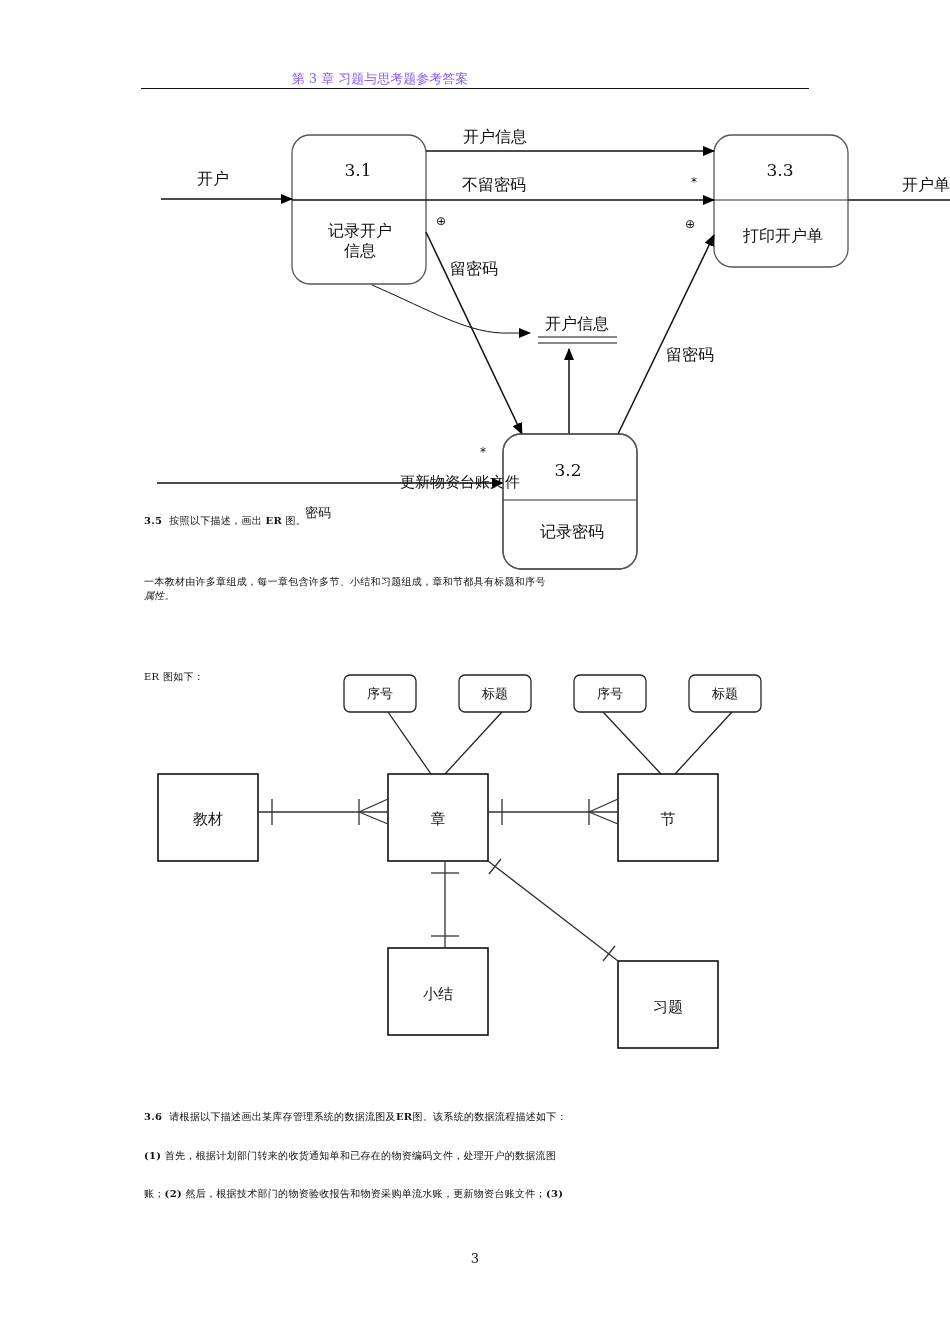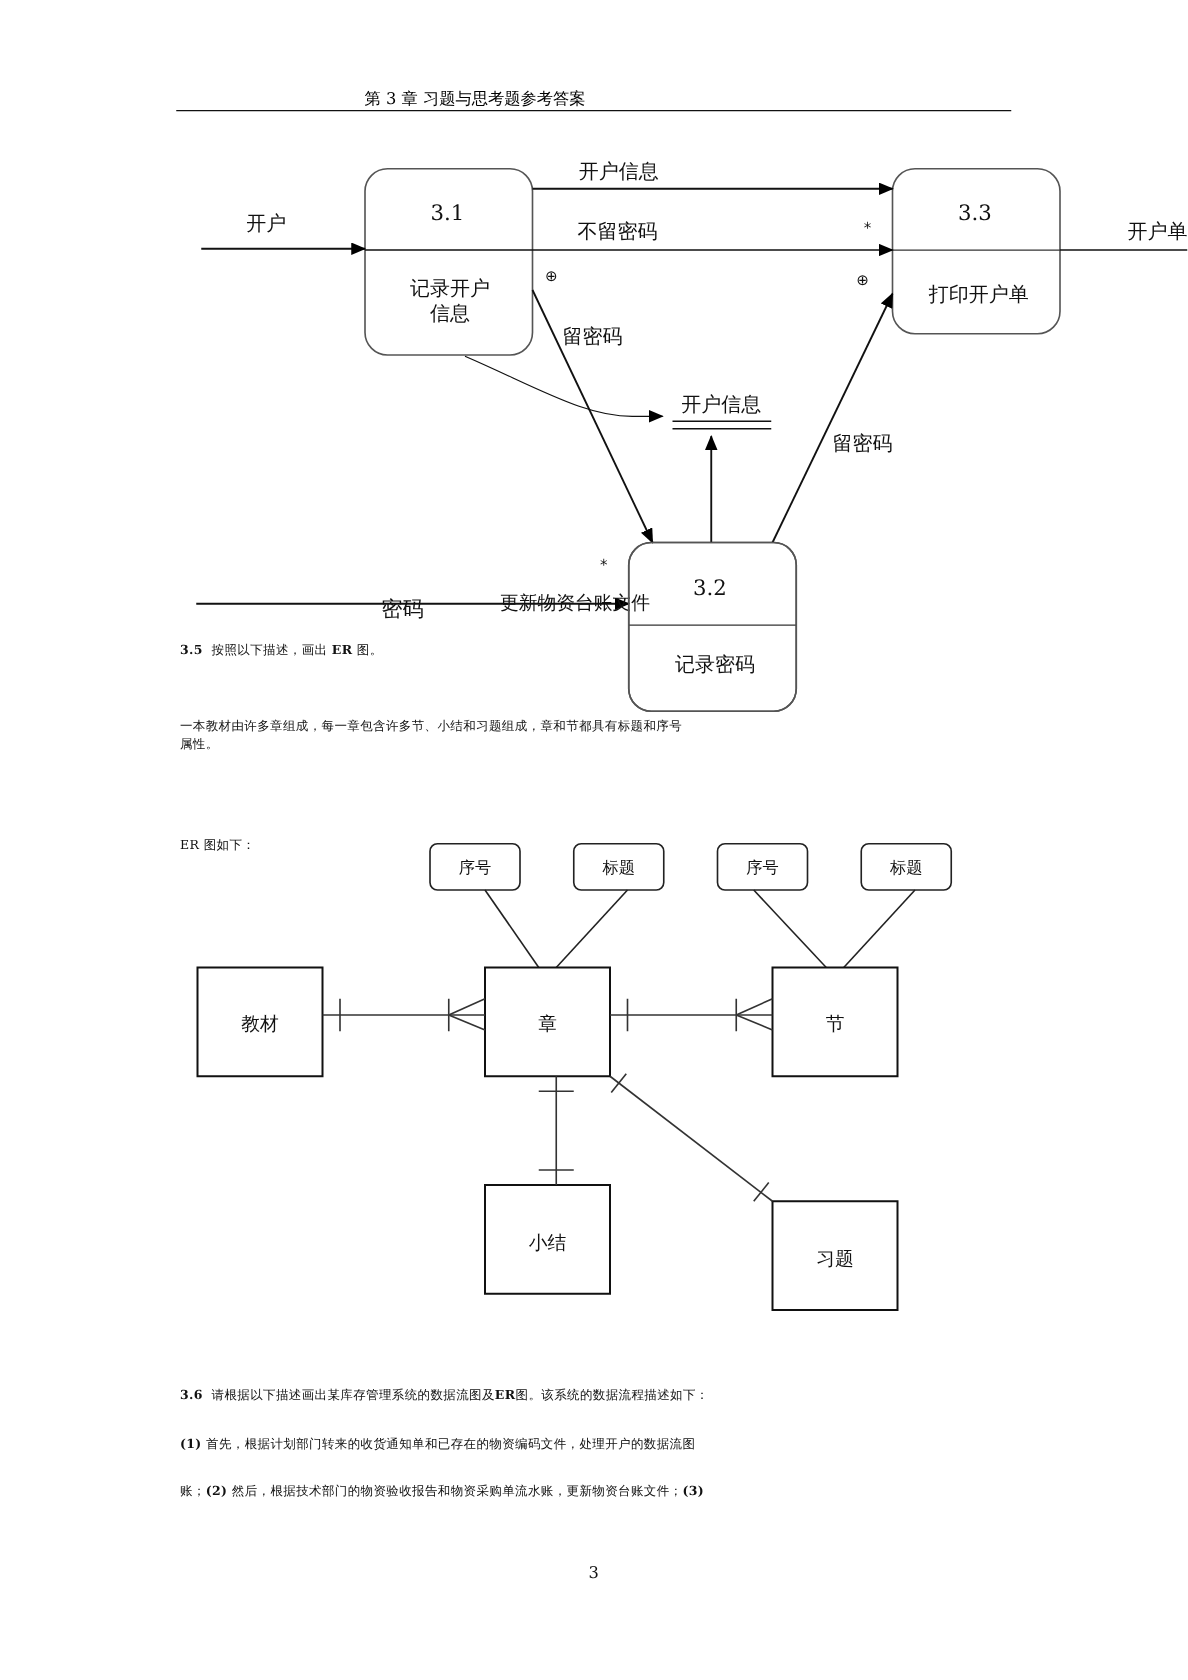--- a/index.html
+++ b/index.html
@@ -1,30 +1,30 @@
 <!DOCTYPE html>
 <html><head>
 <meta charset="utf-8">
 <style>
   html, body { margin:0; padding:0; background:#fff; }
   body { width:950px; height:1344px; position:relative; overflow:hidden;
          font-family:"DejaVu Serif","Liberation Serif",serif; color:#111; }
   .abs { position:absolute; }
-  .header-title { left:0; width:760px; top:70px; text-align:center; font-size:13px; color:#000000; }
+  .header-title { left:0; width:760px; top:70px; text-align:center; font-size:13px; color:#8b5cf6; }
   .header-rule { left:141px; top:88px; width:668px; height:0; border-top:1.5px solid #111; }
   svg.diag { position:absolute; left:0; top:0; overflow:visible; }
   .dfd-text { font-family:"DejaVu Sans","Liberation Sans",sans-serif; font-size:16px; fill:#111; }
   .dfd-num  { font-family:"DejaVu Serif","Liberation Serif",serif; font-size:17px; fill:#111; }
   .sym { font-family:"DejaVu Sans","Liberation Sans",sans-serif; font-size:12px; fill:#111; }
   .er-text  { font-family:"DejaVu Sans","Liberation Sans",sans-serif; font-size:15px; fill:#111; }
   .er-attr  { font-family:"DejaVu Sans","Liberation Sans",sans-serif; font-size:13px; fill:#111; }
   .para { left:144px; font-size:10px; line-height:20px; white-space:nowrap; letter-spacing:0.3px; }
   .para b { font-weight:bold; }
   .caption { left:400px; top:473px; font-size:15px; }
-  .pwd-label { left:305px; top:476px; font-family:Liberation Serif, serif; font-size:17px; }
+  .pwd-label { left:305px; top:504px; font-family:Liberation Serif, serif; font-size:13px; }
   .page-num { left:0; width:950px; text-align:center; top:1251px; font-size:13px; }
 </style>
 </head>
 <body>
 
 <div class="abs header-title">第 3 章  习题与思考题参考答案</div>
 <div class="abs header-rule"></div>
 
 <svg class="diag" width="950" height="600">
   <defs>
@@ -91,21 +91,21 @@
 </svg>
 
 <div class="abs caption">更新物资台账文件</div>
 <div class="abs pwd-label">密码</div>
 
 <div class="abs para" style="top:511px;">
   <b>3.5</b>&nbsp;
   <span>按照以下描述，画出 </span><b>ER</b><span> 图。</span>
 </div>
 <div class="abs para" style="top:572px;">一本教材由许多章组成，每一章包含许多节、小结和习题组成，章和节都具有标题和序号</div>
-<div class="abs para" style="top:586px;">属性。</div>
+<div class="abs para" style="top:586px;font-style:italic;">属性。</div>
 <div class="abs para" style="top:623px;margin-top:44px;">ER 图如下：</div>
 
 <svg class="diag" width="950" height="600" style="pointer-events:none;">
   <rect x="503" y="434" width="134" height="135" rx="18" ry="18" fill="none" stroke="#555" stroke-width="1.3"></rect>
 </svg>
 
 <svg class="diag" width="950" height="1100">
 
   <g>
     <rect x="344" y="675" width="72" height="37" rx="6" ry="6" fill="#fff" stroke="#222" stroke-width="1.3"></rect>

